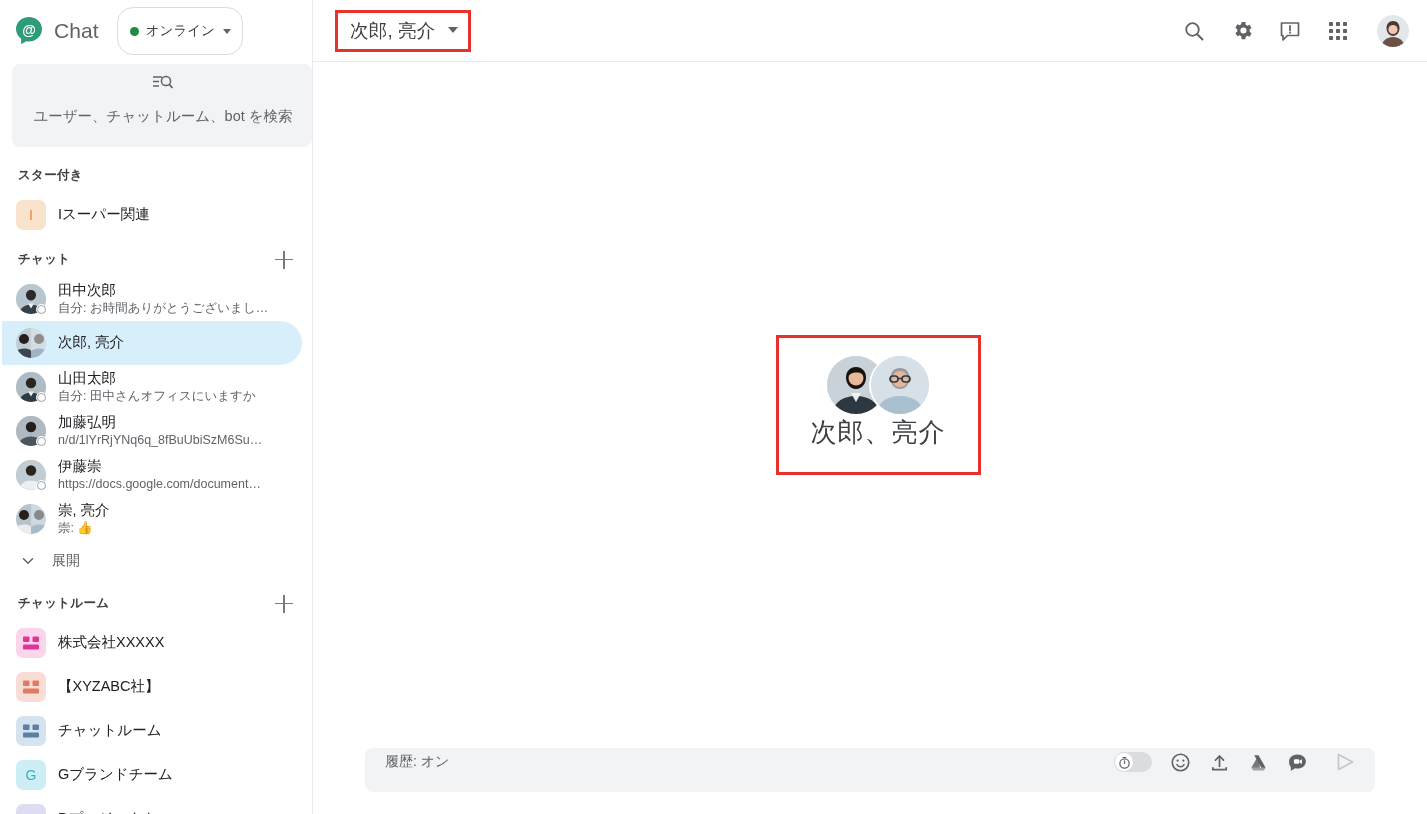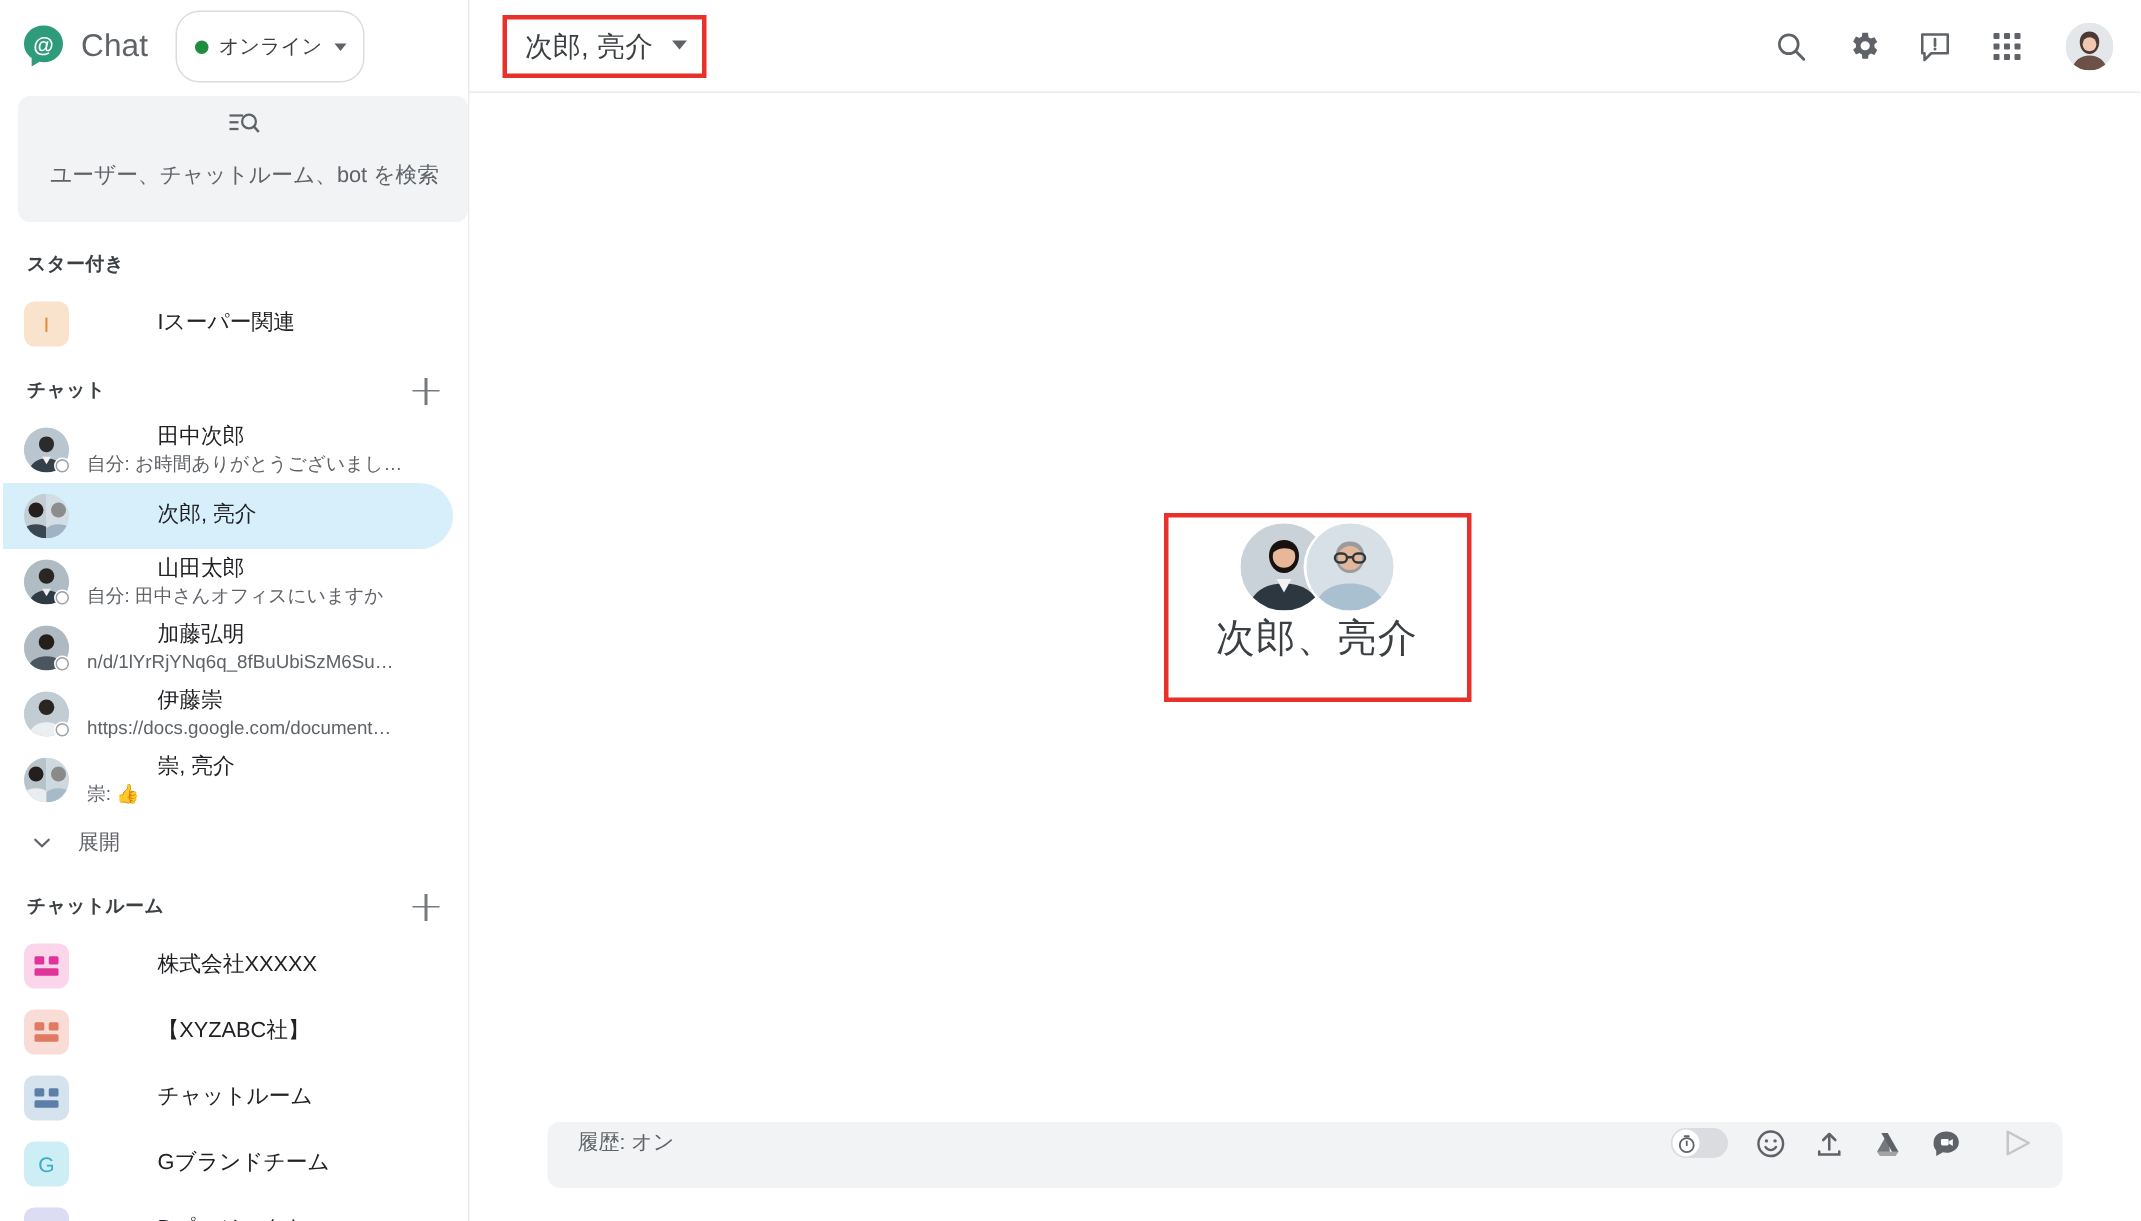--- a/index.html
+++ b/index.html
@@ -73,21 +73,21 @@
   .row {
     display: flex; align-items: center; gap: 12px;
     height: 44px; padding: 0 14px 0 14px;
     margin: 0 10px 0 2px;
     border-radius: 0 22px 22px 0; cursor: pointer;
   }
   .row.selected { background: #d7eefb; }
   .row .avatar { flex: 0 0 30px; }
   .row-texts { min-width: 0; flex: 1 1 auto; display: flex; flex-direction: column; justify-content: center; }
   .row-title { font-size: 14.5px; color: #202124; line-height: 19px;
-    white-space: nowrap; overflow: hidden; text-overflow: ellipsis; margin-left: 47px; }
+    white-space: nowrap; overflow: hidden; text-overflow: ellipsis; }
   .row-sub { font-size: 12.5px; color: #5f6368; line-height: 17px;
     white-space: nowrap; overflow: hidden; text-overflow: ellipsis; }
 
   
   .avatar { width: 30px; height: 30px; position: relative; }
   .ph {
     width: 30px; height: 30px; border-radius: 50%;
     overflow: hidden; position: relative; background: #cfd8dc;
   }
   .ph svg { display: block; width: 30px; height: 30px; }
@@ -141,21 +141,21 @@
   .ic-btn { width: 26px; height: 26px; display: flex; align-items: center; justify-content: center; cursor: pointer; }
   .user-avatar { width: 32px; height: 32px; border-radius: 50%; overflow: hidden; cursor: pointer; margin-left: 4px; }
   .user-avatar svg { display: block; }
 
   .conv-body {
     flex: 1 1 auto; display: flex; align-items: center; justify-content: center;
     background: #ffffff; min-height: 0;
   }
   .empty-card {
     border: 3px solid #e8312a;
-    padding: 4px 32px 22px 32px;
+    padding: 18px 32px 22px 32px;
     display: flex; flex-direction: column; align-items: center; gap: 1px; margin-left: 16px;
   }
   .big-avatars { display: flex; align-items: center; }
   .big-av { width: 58px; height: 58px; border-radius: 50%; overflow: hidden; background: #dfe3e6; }
   .big-av svg { display: block; width: 58px; height: 58px; }
   .big-av.second { margin-left: -14px; box-shadow: -2px 0 0 0 #ffffff; }
   .empty-name { font-size: 26px; color: #3c4043; letter-spacing: 1px; }
 
   .compose-wrap { flex: 0 0 auto; padding: 0 52px 22px 52px; }
   .compose {

